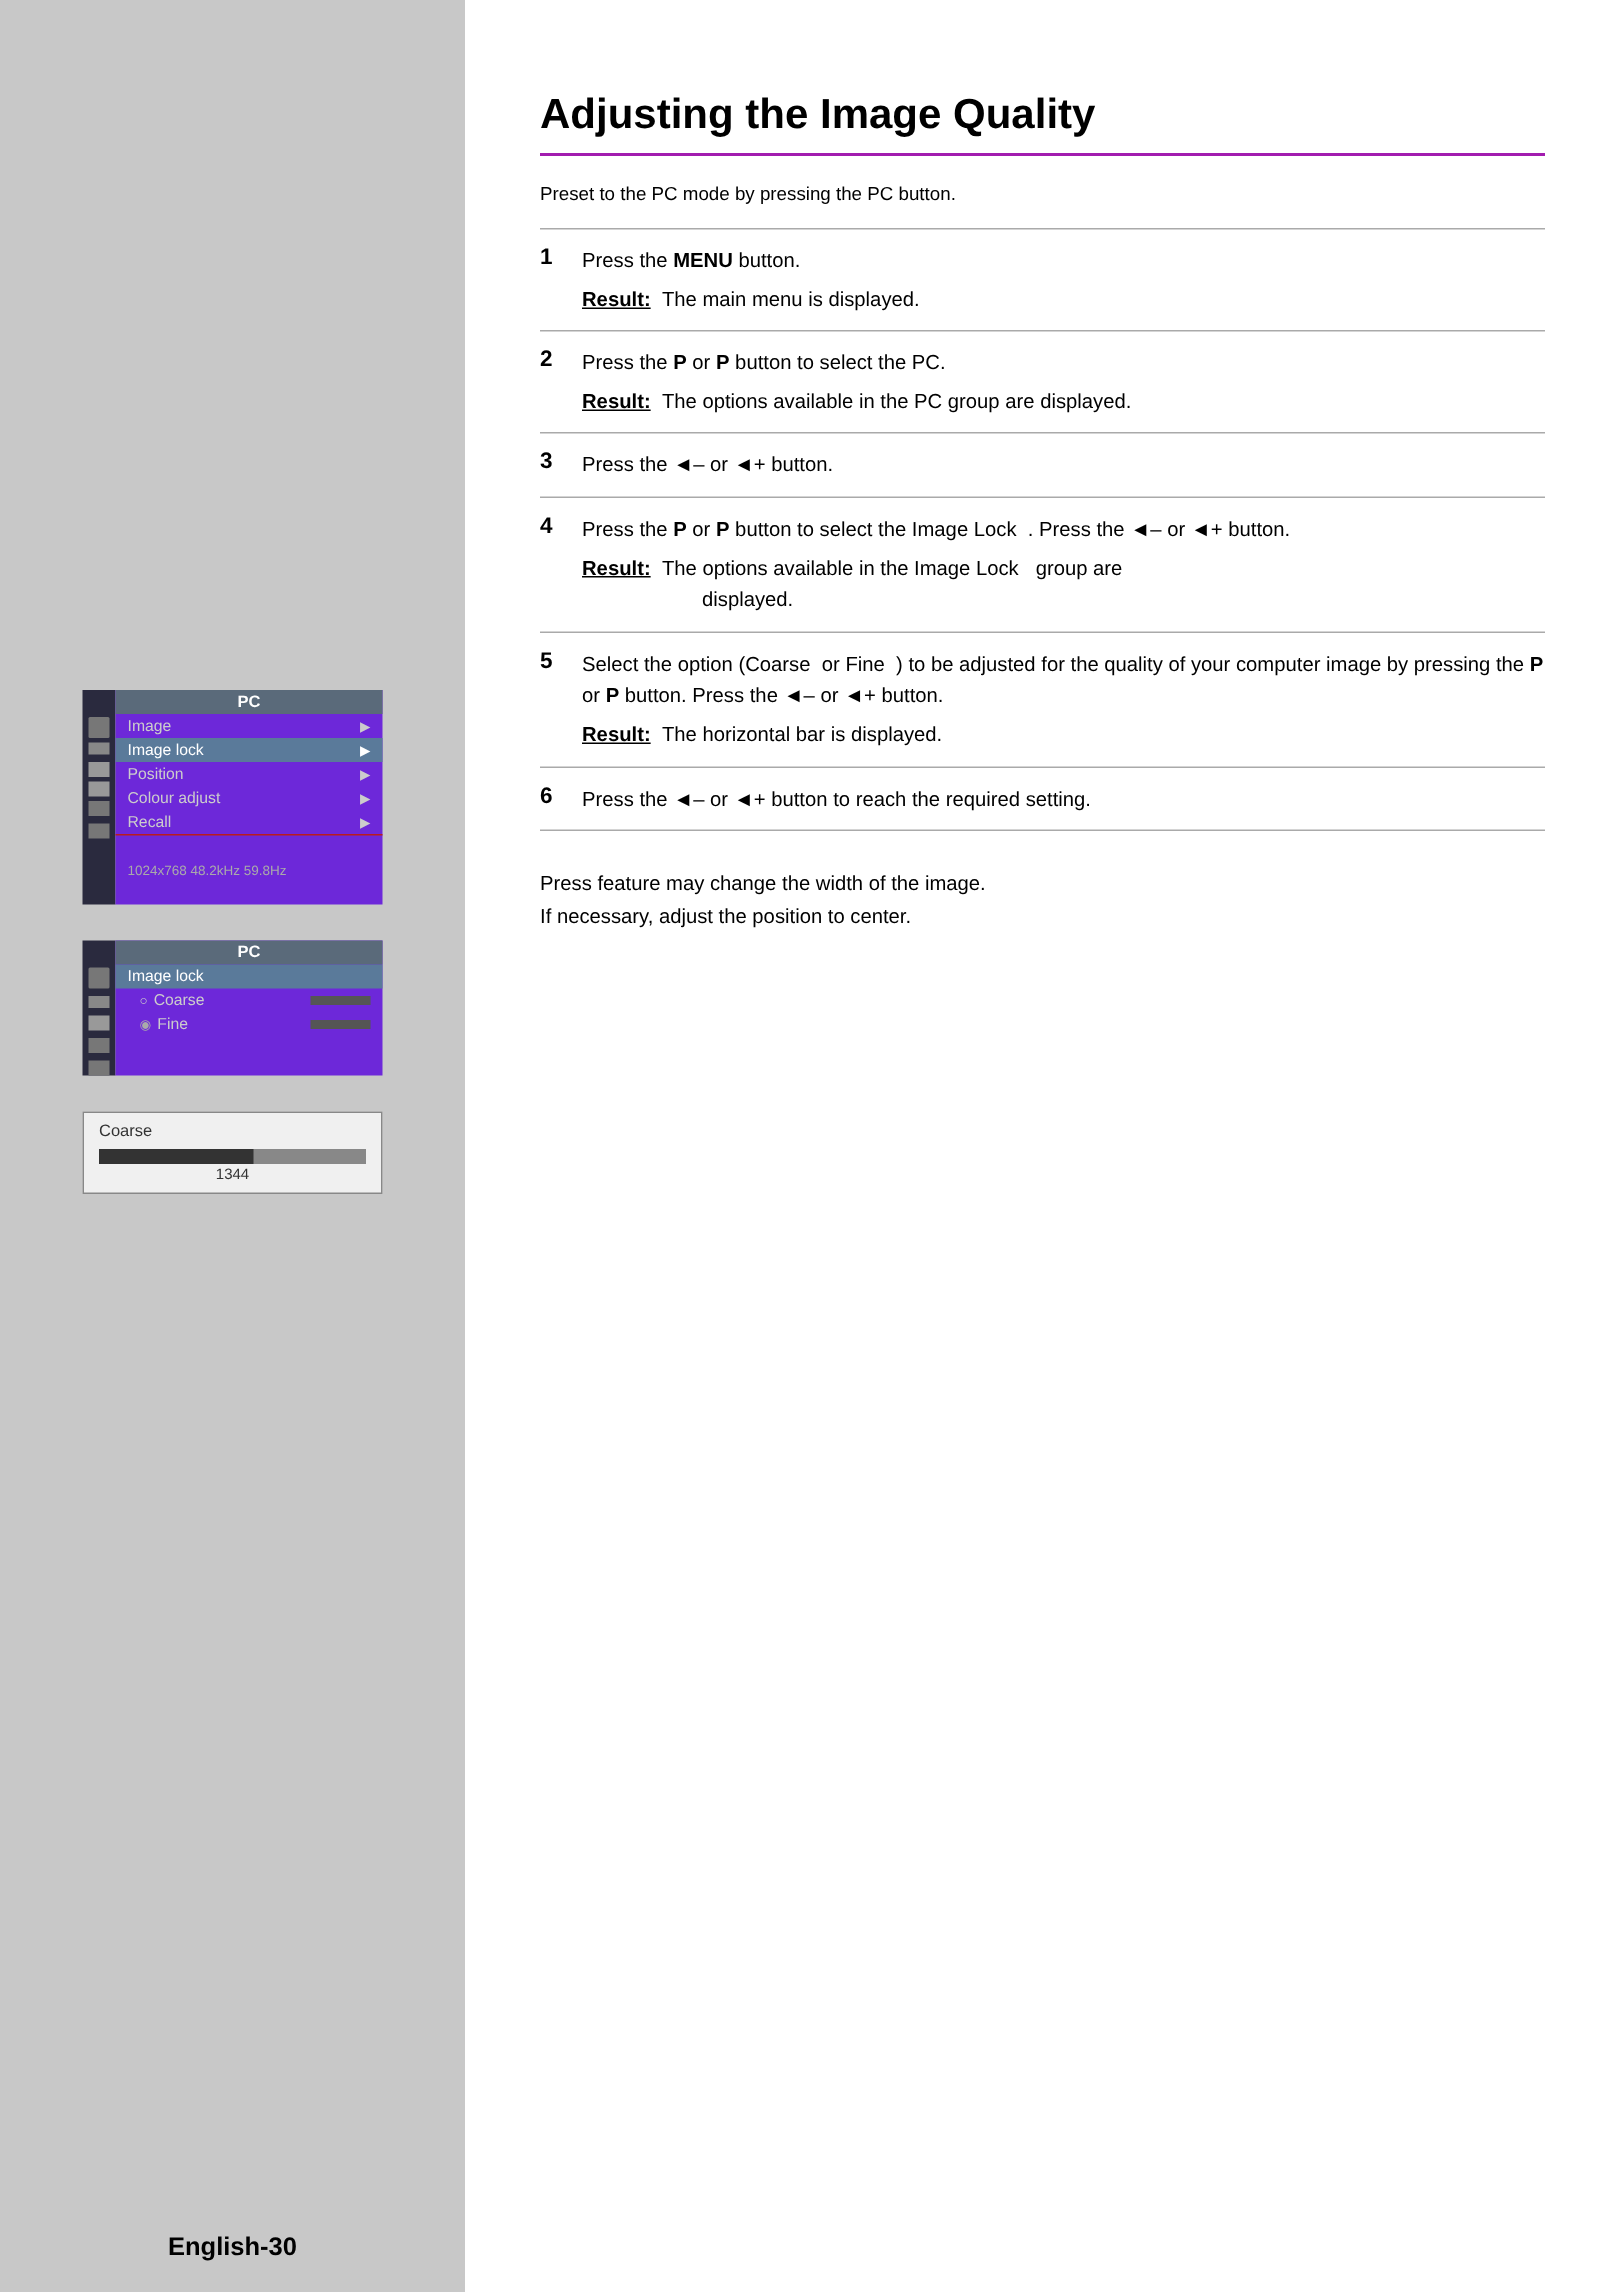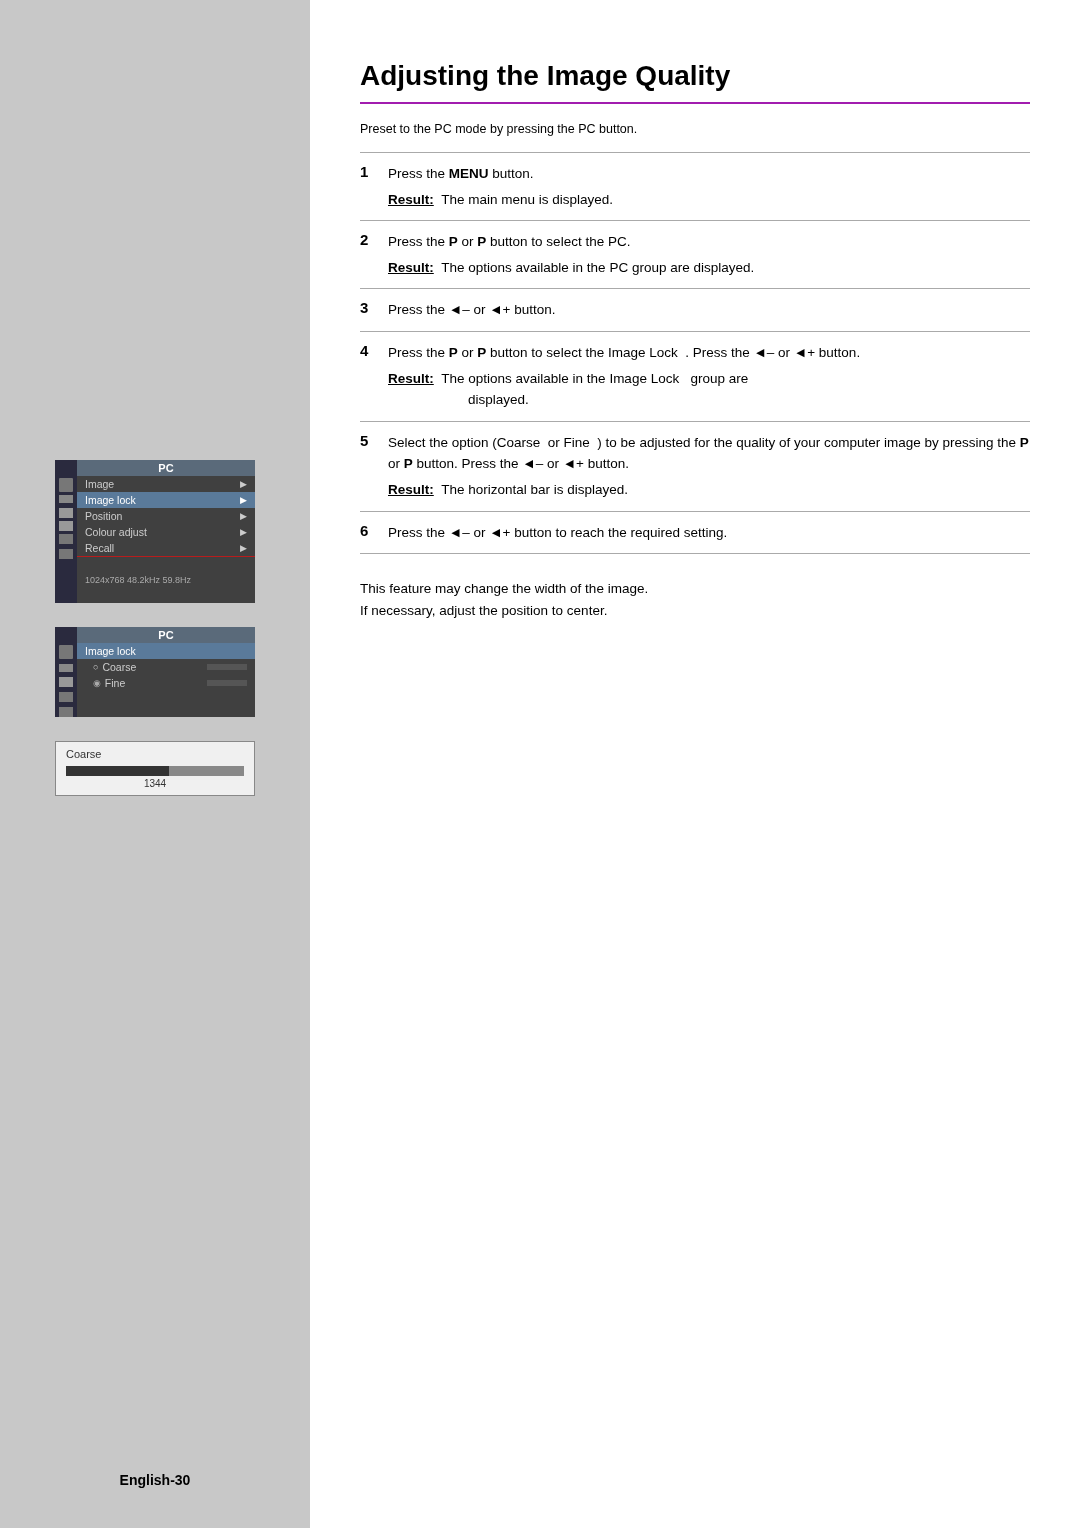--- a/index.html
+++ b/index.html
@@ -205,21 +205,21 @@
 
     .icon-block-dark {
       width: 14px;
       height: 12px;
       background: #3a3a5a;
       display: block;
     }
 
     .menu-content-inner {
       flex: 1;
-      background: #404040;
+      background: #6d28d9;
     }
   </style>
 </head>
 <body>
 
 <div class="page-wrapper">
 
   <div class="left-sidebar">
     <div style="position:relative; width:100%; height:100%; display:flex; flex-direction:column; align-items:center; padding-top:230px; gap:24px;">
 
@@ -285,21 +285,21 @@
       </div>
 
       <div class="coarse-box">
         <div class="coarse-title">Coarse</div>
         <div class="progress-bar-container">
           <div class="progress-bar-fill" style="width: 58%;"></div>
         </div>
         <div class="progress-value">1344</div>
       </div>
 
-      <div style="position:absolute; bottom:40px; left:50%; transform:translateX(-50%); font-size:14px; font-weight:bold; color:#000;">English-30</div>
+      <div style="position:absolute; bottom:20px; left:50%; transform:translateX(-50%); font-size:17px; font-weight:bold; color:#000;">English-30</div>
     </div>
   </div>
 
   <div class="right-content">
 
     <h1 class="page-title">Adjusting the Image Quality</h1>
 
     <p class="preset-note">Preset to the PC mode by pressing the PC button.</p>
 
 
@@ -360,18 +360,18 @@
           <td class="step-num-cell">6</td>
           <td class="step-content-cell">
             Press the ◄– or ◄+ button to reach the required setting.
           </td>
         </tr>
 
       </tbody>
     </table>
 
     <div class="footer-note">
-      <p>This feature may change the width of the image.</p>
+      <p>Press feature may change the width of the image.</p>
       <p>If necessary, adjust the position to center.</p>
     </div>
 
   </div>
 </div>
 
 </body></html>

